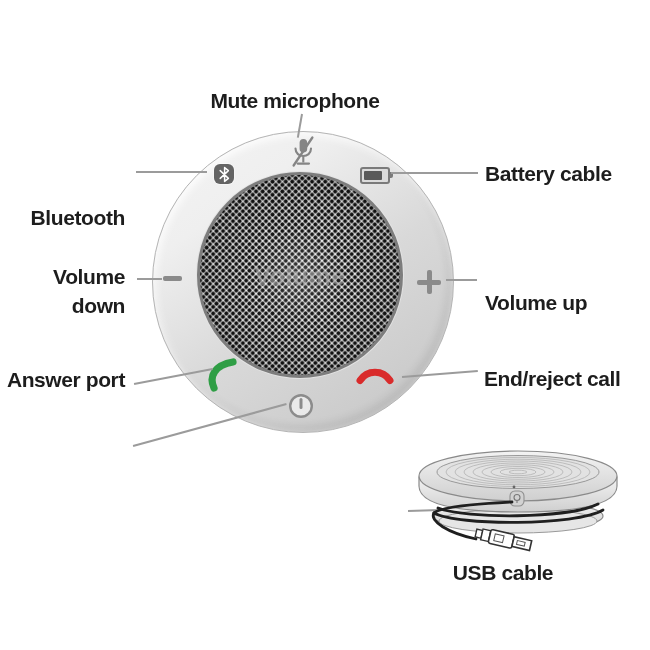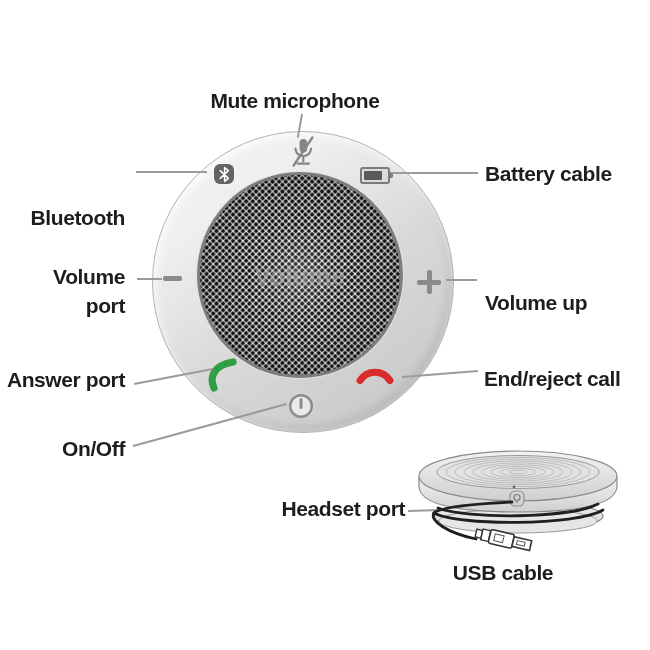--- a/index.html
+++ b/index.html
@@ -125,26 +125,24 @@
   <div class="leader" style="left:137px;top:278px;width:25px;"></div>
   <div class="leader" style="left:446px;top:279px;width:31px;"></div>
   <div class="leader" style="left:134px;top:383px;width:80px;transform:rotate(-10.8deg);"></div>
   <div class="leader" style="left:402px;top:376px;width:76px;transform:rotate(-4.5deg);"></div>
   <div class="leader" style="left:133px;top:445px;width:159px;transform:rotate(-15.3deg);"></div>
   <div class="leader" style="left:408px;top:510px;width:98px;transform:rotate(-1.8deg);"></div>
 
   <div class="label" style="left:295px;top:87px;transform:translateX(-50%);">Mute microphone</div>
   <div class="label" style="right:525px;top:160px;margin-top:44px;">Bluetooth</div>
   <div class="label" style="left:485px;top:160px;">Battery cable</div>
-  <div class="label wrap" style="right:525px;top:262px;width:92px;text-align:right;line-height:29px;">Volume port</div>
+  <div class="label wrap" style="right:525px;top:262px;width:92px;text-align:right;line-height:29px;">Volume down</div>
   <div class="label" style="left:485px;top:265px;margin-top:24px;">Volume up</div>
   <div class="label" style="right:525px;top:366px;">Answer port</div>
   <div class="label" style="left:484px;top:365px;">End/reject call</div>
-  <div class="label" style="right:525px;top:435px;">On/Off</div>
-  <div class="label" style="right:245px;top:495px;">Headset port</div>
   <div class="label" style="left:503px;top:559px;transform:translateX(-50%);">USB cable</div>
 
   <svg id="side-view" width="235" height="130" viewBox="0 0 235 130">
     <defs>
       <linearGradient id="bodyGrad" x1="0" y1="0" x2="0" y2="1">
         <stop offset="0" stop-color="#f3f3f3"></stop>
         <stop offset="1" stop-color="#cfcfcf"></stop>
       </linearGradient>
     </defs>
 

